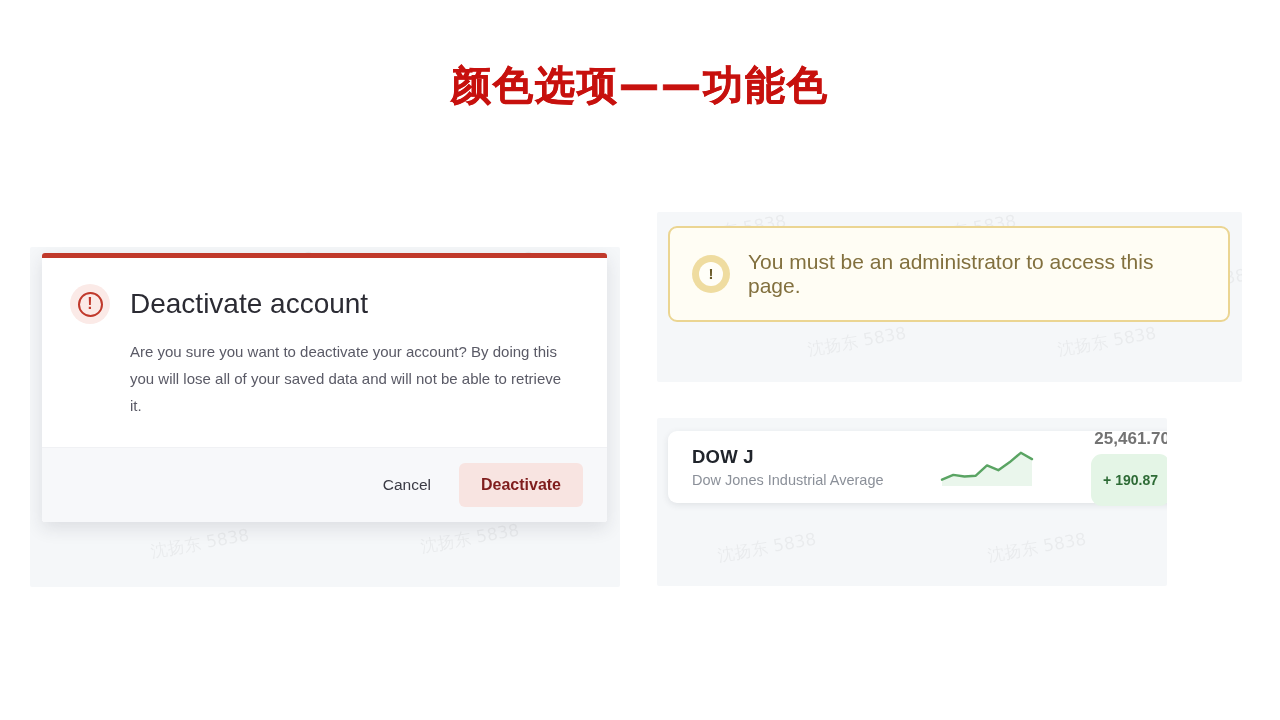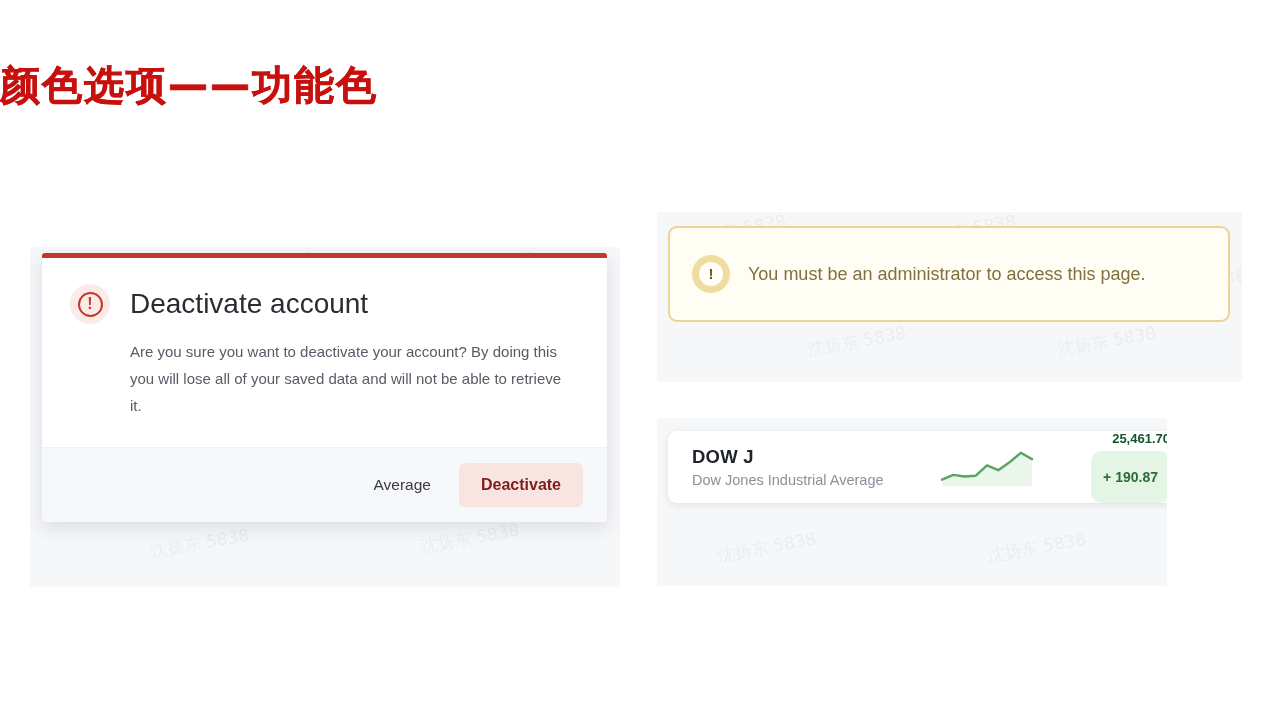--- a/index.html
+++ b/index.html
@@ -13,21 +13,21 @@
     overflow: hidden;
     position: relative;
   }
 
   
   .page-title {
     position: absolute;
     top: 58px;
     left: 0;
     width: 100%;
-    text-align: left;
+    text-align: center;
     font-size: 40px;
     font-weight: bold;
     color: #C7110E;
     letter-spacing: 2px;
     font-family: "DejaVu Sans", sans-serif;
     -webkit-text-stroke: 0.6px #C7110E;
   }
 
   
   .panel {
@@ -173,21 +173,21 @@
     font-weight: 700;
     padding-bottom: 1px;
   }
   .warn-title {
     font-size: 17px;
     font-weight: bold;
     color: #5C4B1D;
     margin-bottom: 4px;
   }
   .warn-text {
-    font-size: 18px;
+    font-size: 21px;
     color: #82703E;
   }
 
   
   .stock-card {
     position: absolute;
     left: 11px;
     top: 13px;
     width: 522px;
     height: 72px;
@@ -214,23 +214,23 @@
     flex: 1 1 auto;
     display: flex;
     justify-content: center;
     align-items: center;
   }
   .stock-right {
     flex: 0 0 auto;
     text-align: right;
   }
   .stock-price {
-    font-size: 13px;
-    font-weight: bold;
-    color: #14532d;
+    font-size: 17px;
+    font-weight: bold;
+    color: #737373;
   }
   .stock-change {
     margin-top: 5px;
     display: inline-block;
     background: #E4F5E6;
     color: #2E6B36;
     font-size: 14px;
     font-weight: bold;
     border-radius: 11px;
     padding: 18px 12px;
@@ -257,21 +257,21 @@
       <div class="dialog-head">
         <div class="alert-icon-red">
           <span class="ring">!</span>
         </div>
         <div class="dialog-title">Deactivate account</div>
       </div>
       <div class="dialog-text">Are you sure you want to deactivate your account? By doing this you will lose all of your saved data and will not be able to retrieve it.</div>
     </div>
 
     <div class="dialog-footer">
-      <button class="btn-cancel">Average</button>
+      <button class="btn-cancel">Cancel</button>
       <button class="btn-deactivate">Deactivate</button>
     </div>
   </div>
 
 </div>
 
 <div class="panel" id="panel-amber">
 
   <div class="wm" style="left:30px;  top:6px;">沈扬东 5838</div>
   <div class="wm" style="left:260px; top:6px;">沈扬东 5838</div>

